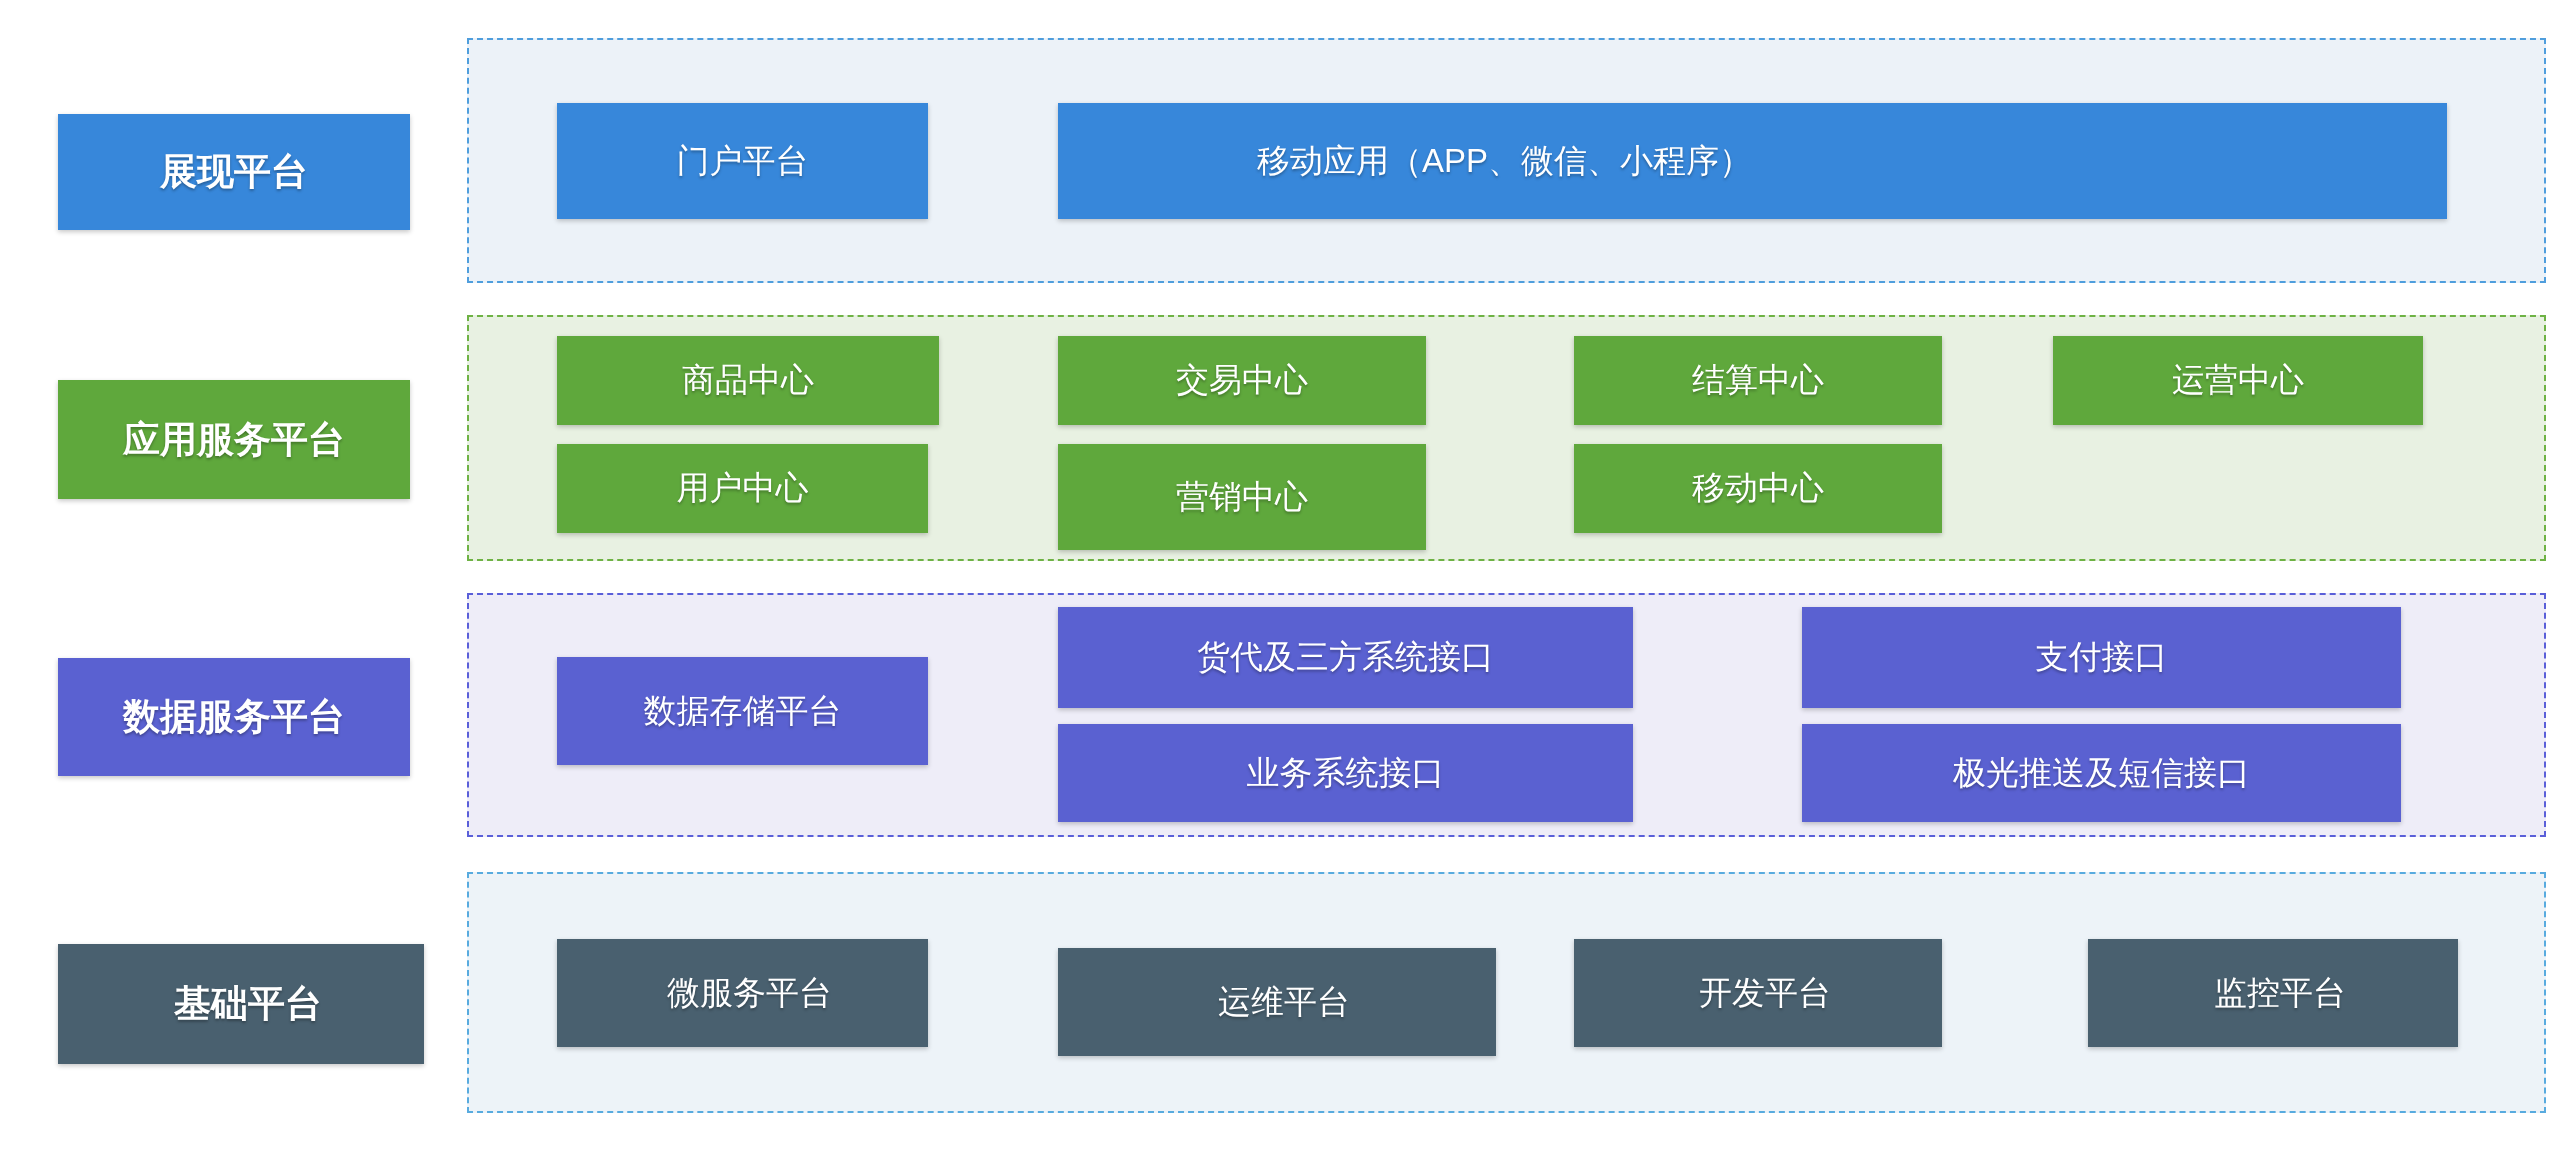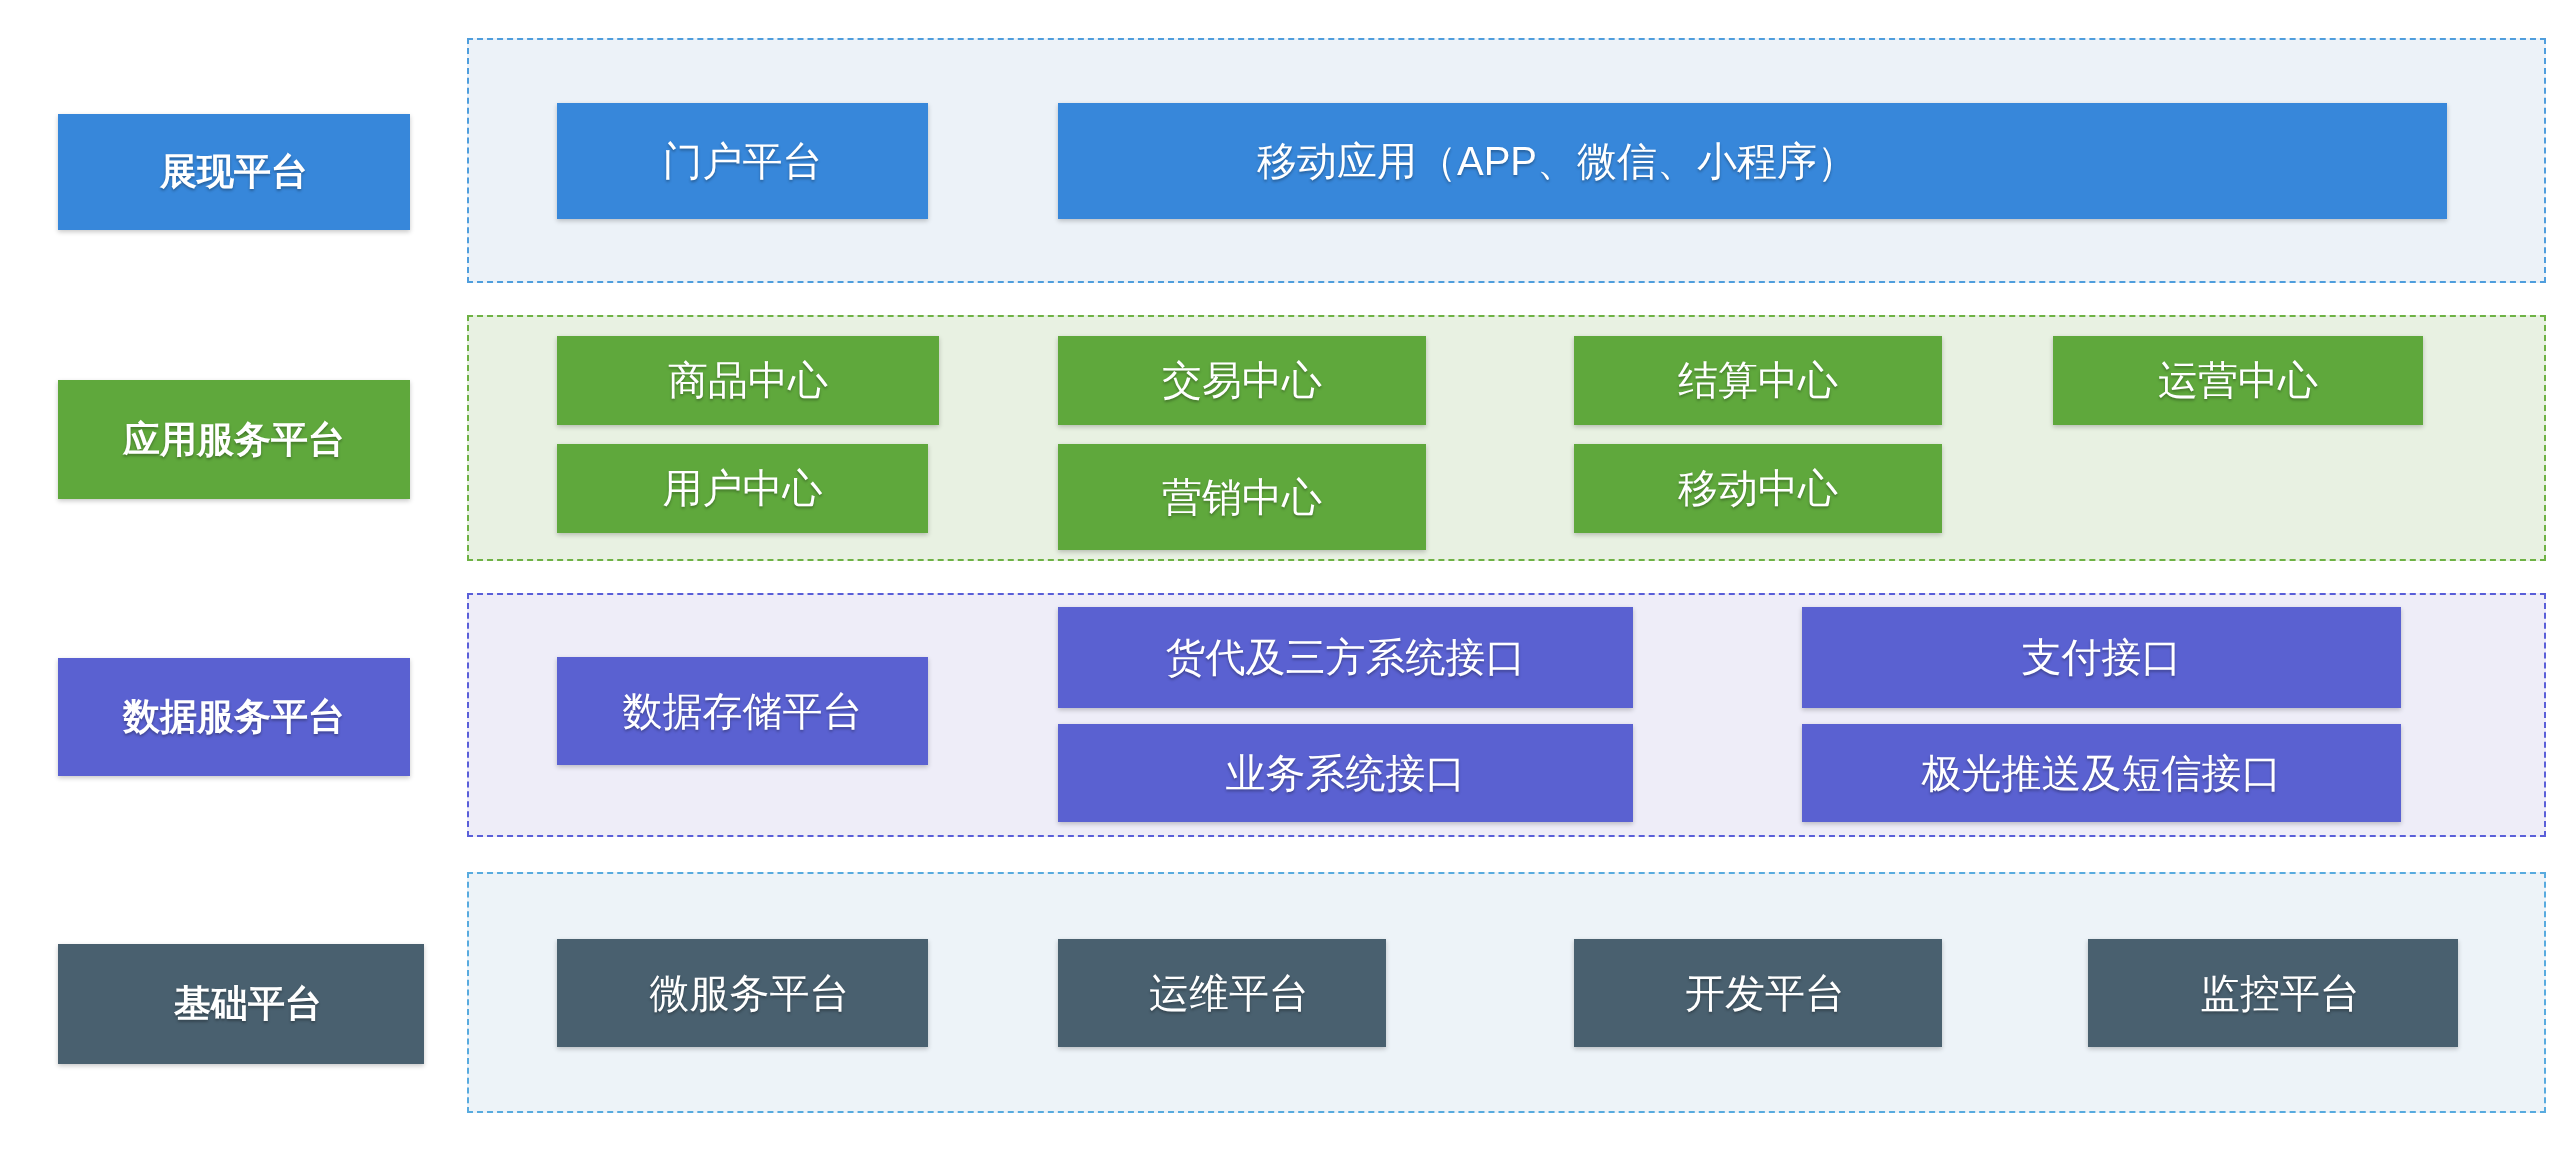--- a/index.html
+++ b/index.html
@@ -20,21 +20,21 @@
   .label {
     position:absolute; left:58px; width:352px;
     display:flex; align-items:center; justify-content:center;
     color:#ffffff; font-weight:bold; font-size:37px;
     text-shadow:0 1.9px 2.8px rgba(0,0,0,0.30);
     box-shadow:0 1.9px 4.6px rgba(0,0,0,0.22);
   }
   
   .box {
     position:absolute; display:flex; align-items:center; justify-content:center;
-    color:#ffffff; font-size:40px; box-sizing:border-box;
+    color:#ffffff; font-size:33px; box-sizing:border-box;
     text-shadow:0 1.9px 2.8px rgba(0,0,0,0.30);
     box-shadow:0 1.9px 4.6px rgba(0,0,0,0.22);
   }
   .bg-pres { background:#3787da; }
   .bg-app  { background:#5fa83c; }
   .bg-data { background:#5a61d1; }
   .bg-base { background:#49606f;padding-left:14px; }
   .align-left { justify-content:flex-start; padding-left:199px; }
 </style>
 </head>
@@ -64,19 +64,19 @@
     <div class="box bg-data" style="left:88px;top:62px;width:371px;height:108px;">数据存储平台</div>
     <div class="box bg-data" style="left:589px;top:12px;width:575px;height:101px;">货代及三方系统接口</div>
     <div class="box bg-data" style="left:1333px;top:12px;width:599px;height:101px;">支付接口</div>
     <div class="box bg-data" style="left:589px;top:129px;width:575px;height:98px;">业务系统接口</div>
     <div class="box bg-data" style="left:1333px;top:129px;width:599px;height:98px;">极光推送及短信接口</div>
   </div>
 
   <div class="label bg-base" style="top:944px;height:120px;">基础平台</div>
   <div class="container c-base">
     <div class="box bg-base" style="left:88px;top:65px;width:371px;height:108px;">微服务平台</div>
-    <div class="box bg-base" style="left:589px;top:65px;width:328px;height:108px;text-align:center;">运维平台</div>
+    <div class="box bg-base" style="left:589px;top:74px;width:438px;height:108px;text-align:center;">运维平台</div>
     <div class="box bg-base" style="left:1105px;top:65px;width:368px;height:108px;">开发平台</div>
     <div class="box bg-base" style="left:1619px;top:65px;width:370px;height:108px;">监控平台</div>
   </div>
 
 </div>
 
 
 </body></html>

